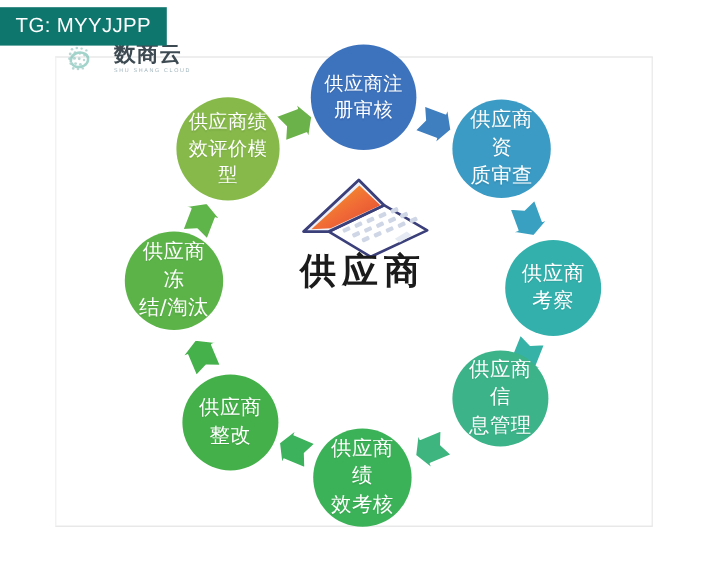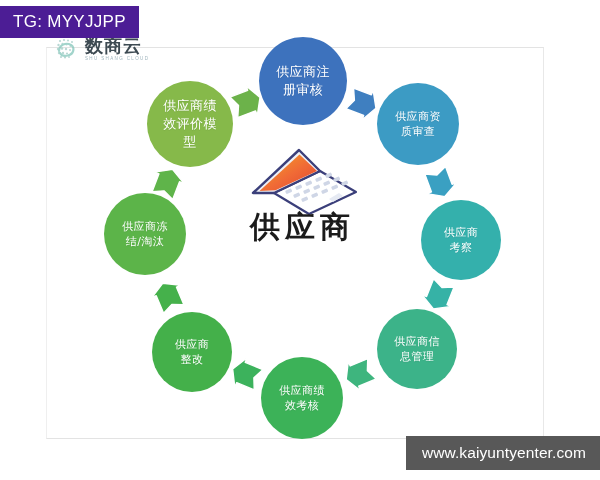--- a/index.html
+++ b/index.html
@@ -26,21 +26,21 @@
     border-top: 1px solid #e3e3e3;
     border-left: 1px solid #efefef;
     border-right: 1px solid #e8e8e8;
     border-bottom: 1px solid #e3e3e3;
   }
 
   
   .tg-badge {
     position: absolute;
     left: 0; top: 6px;
-    background: #4c1d95;
+    background: #0f766e;
     color: #ffffff;
     font-size: 17px;
     letter-spacing: 0.3px;
     padding: 7px 13px 8px 13px;
     line-height: 1;
     white-space: nowrap;
     z-index: 40;
   }
 
   
@@ -56,21 +56,21 @@
     white-space: nowrap;
     z-index: 40;
   }
 
   
   .brand {
     position: absolute;
     left: 54px; top: 36px;
     display: flex;
     align-items: center;
-    gap: 5px;
+    gap: 15px;
     z-index: 30;
   }
   .brand-mark {
     width: 26px; height: 26px;
     position: relative;
     opacity: .72;
   }
   .brand-mark svg { display:block; }
   .brand-text { display: flex; flex-direction: column; line-height: 1; }
   .brand-cn {
@@ -97,27 +97,27 @@
     border-radius: 50%;
     display: flex;
     align-items: center;
     justify-content: center;
     text-align: center;
     color: #ffffff;
     font-family: "DejaVu Sans", "Liberation Sans", sans-serif;
     z-index: 12;
   }
   .node .node-label {
-    font-size: 11px;
+    font-size: 17px;
     line-height: 1.38;
     letter-spacing: .4px;
     padding: 0 8px;
     text-shadow: 0 1px 1px rgba(0,0,0,.08);
   }
-  .node.big .node-label { font-size: 13px; }
+  .node.big .node-label { font-size: 16px; }
 
   
   .center-text {
     position: absolute;
     left: 160px; top: 210px;
     width: 280px;
     text-align: center;
     z-index: 14;
     font-family: "DejaVu Sans", "Liberation Sans", sans-serif;
     color: #1b1b1b;
@@ -212,21 +212,21 @@
   <div id="nodes">
       <div class="node big" style="left: 259px; top: 37px; width: 88px; height: 88px; background: rgb(61, 114, 189);">
         <div class="node-label">供应商注<br>册审核</div>
       </div>
       <div class="node" style="left: 377px; top: 83px; width: 82px; height: 82px; background: rgb(60, 155, 196);">
         <div class="node-label">供应商资<br>质审查</div>
       </div>
       <div class="node" style="left: 421px; top: 200px; width: 80px; height: 80px; background: rgb(52, 176, 172);">
         <div class="node-label">供应商<br>考察</div>
       </div>
-      <div class="node" style="left: 377px; top: 309px; width: 80px; height: 80px; background: rgb(60, 179, 137);">
+      <div class="node" style="left: 377px; top: 292px; width: 80px; height: 80px; background: rgb(60, 179, 137);">
         <div class="node-label">供应商信<br>息管理</div>
       </div>
       <div class="node" style="left: 261px; top: 357px; width: 82px; height: 82px; background: rgb(60, 178, 88);">
         <div class="node-label">供应商绩<br>效考核</div>
       </div>
       <div class="node" style="left: 152px; top: 312px; width: 80px; height: 80px; background: rgb(68, 176, 74);">
         <div class="node-label">供应商<br>整改</div>
       </div>
       <div class="node" style="left: 104px; top: 193px; width: 82px; height: 82px; background: rgb(92, 180, 73);">
         <div class="node-label">供应商冻<br>结/淘汰</div>
@@ -271,15 +271,14 @@
       </g>
       <path d="M86 56 L96 50 L100 53 L90 59 Z" fill="#e6eaf3"></path>
     </svg>
   </div>
 
   <div class="center-text">
     <div class="center-line1">供应商</div>
   </div>
 
   <div class="tg-badge">TG: MYYJJPP</div>
-  <div class="url-badge">www.kaiyuntyenter.com</div>
 
 </div>
 
 </body></html>

